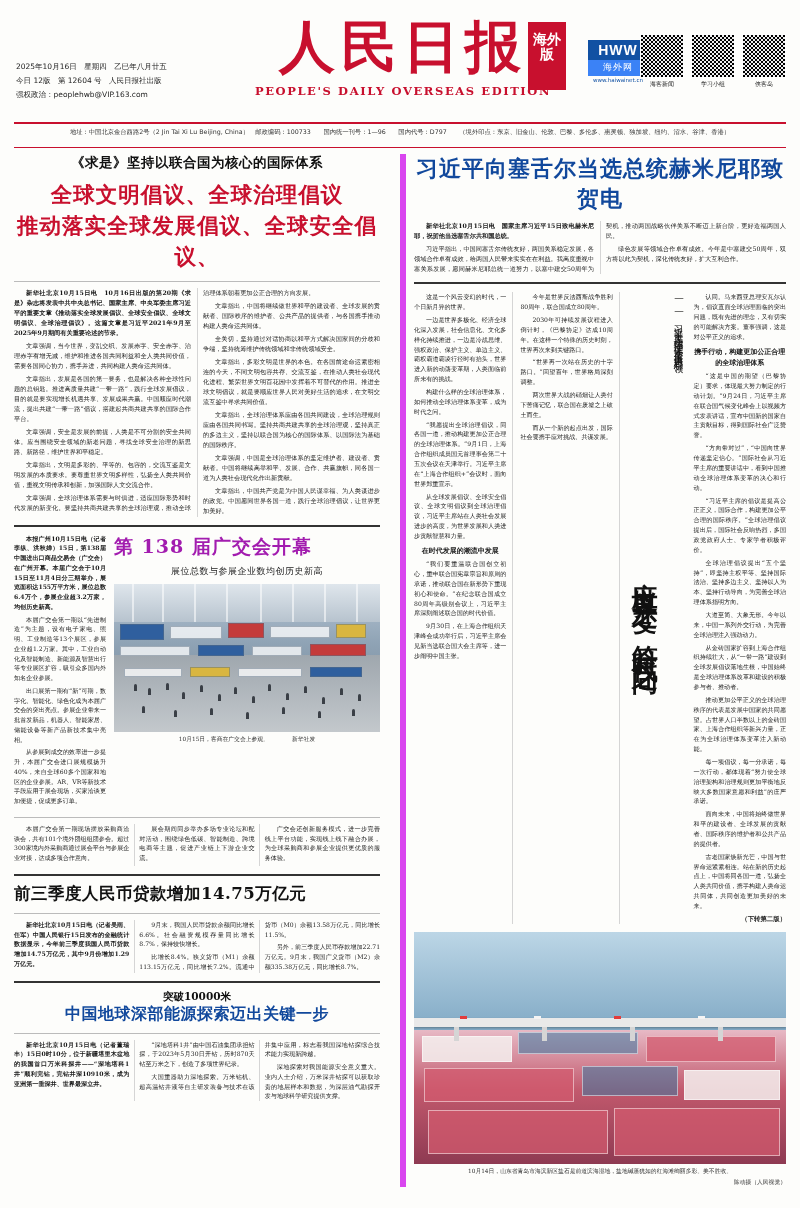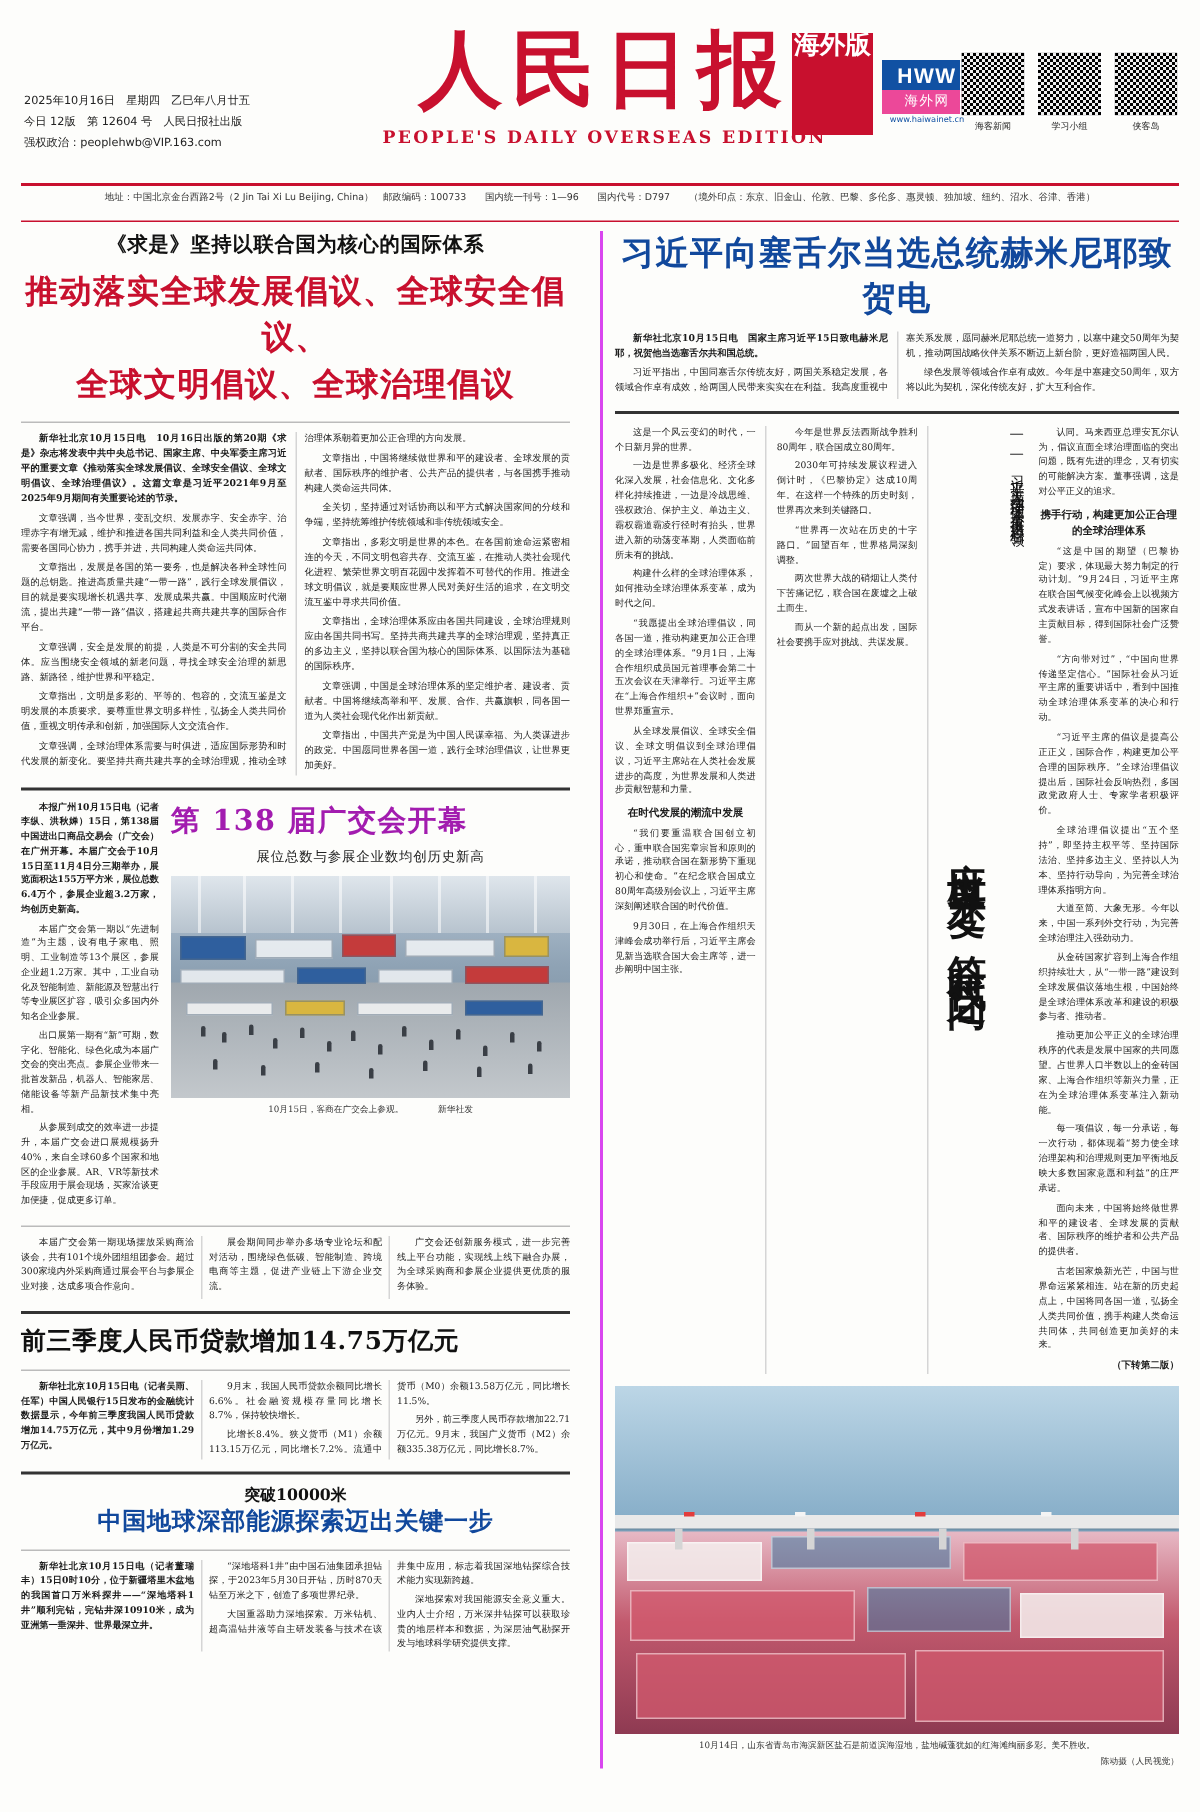--- a/index.html
+++ b/index.html
@@ -55,50 +55,50 @@
     font-family: "DejaVu Serif", "Liberation Serif", serif;
     font-size: 11.5px;
     font-weight: bold;
     letter-spacing: 1.6px;
     color: #c8102e;
   }
   .mast-overseas {
     position: absolute;
     left: 528px;
     top: 22px;
-    width: 54px;
+    width: 38px;
     height: 68px;
     background: #c8102e;
     color: #fff;
     font-family: "DejaVu Serif", "Liberation Serif", serif;
-    font-size: 17px;
+    font-size: 14px;
     font-weight: bold;
     line-height: 1.05;
     text-align: center;
-    padding-top: 0;
+    padding-top: 10px;
     letter-spacing: 0;
   }
   .mast-hww {
     position: absolute;
     left: 588px;
     top: 40px;
     width: 60px;
     text-align: center;
   }
   .mast-hww .logo {
     background: #1151a3;
     color: #fff;
     font-size: 14px;
     font-weight: bold;
     letter-spacing: 1px;
     padding: 2px 0;
     font-family: "Liberation Sans", sans-serif;
   }
   .mast-hww .sub {
-    background: #ec4899;
+    background: #3b82f6;
     color: #fff;
     font-size: 9px;
     padding: 1px 0 2px 0;
     letter-spacing: 1px;
   }
   .mast-hww .url {
     font-size: 5.5px;
     color: #1151a3;
     margin-top: 1px;
   }
@@ -148,21 +148,21 @@
   }
 
   
   .content {
     position: relative;
     padding: 4px 14px 0 14px;
     display: flex;
     gap: 0;
   }
   .col-left { width: 380px; padding-right: 8px; }
-  .col-right { width: 392px; padding-left: 8px; border-left: 2px solid #d946ef; margin-left: 12px; }
+  .col-right { width: 392px; padding-left: 8px; border-left: 6px solid #d946ef; margin-left: 12px; }
 
   
   .kicker {
     font-family: "DejaVu Serif", "Liberation Serif", serif;
     font-size: 13.5px;
     font-weight: bold;
     color: #111;
     text-align: center;
     letter-spacing: 0.5px;
   }
@@ -458,22 +458,22 @@
     <div class="mast-rule2"></div>
   </div>
 
   <div class="content">
 
     <div class="col-left">
 
       <div>
         <div class="kicker">《求是》坚持以联合国为核心的国际体系</div>
         <div class="hl-red">
+          <div>全球文明倡议、全球治理倡议</div>
           <div>推动落实全球发展倡议、全球安全倡议、</div>
-          <div>全球文明倡议、全球治理倡议</div>
         </div>
         <div class="rule-thin"></div>
 
         <div class="cols2">
           <p class="lead">新华社北京10月15日电　10月16日出版的第20期《求是》杂志将发表中共中央总书记、国家主席、中央军委主席习近平的重要文章《推动落实全球发展倡议、全球安全倡议、全球文明倡议、全球治理倡议》。这篇文章是习近平2021年9月至2025年9月期间有关重要论述的节录。</p>
           <p>文章强调，当今世界，变乱交织、发展赤字、安全赤字、治理赤字有增无减，维护和推进各国共同利益和全人类共同价值，需要各国同心协力，携手并进，共同构建人类命运共同体。</p>
           <p>文章指出，发展是各国的第一要务，也是解决各种全球性问题的总钥匙。推进高质量共建“一带一路”，践行全球发展倡议，目的就是要实现增长机遇共享、发展成果共赢。中国顺应时代潮流，提出共建“一带一路”倡议，搭建起共商共建共享的国际合作平台。</p>
           <p>文章强调，安全是发展的前提，人类是不可分割的安全共同体。应当围绕安全领域的新老问题，寻找全球安全治理的新思路、新路径，维护世界和平稳定。</p>
           <p>文章指出，文明是多彩的、平等的、包容的，交流互鉴是文明发展的本质要求。要尊重世界文明多样性，弘扬全人类共同价值，重视文明传承和创新，加强国际人文交流合作。</p>
           <p>文章强调，全球治理体系需要与时俱进，适应国际形势和时代发展的新变化。要坚持共商共建共享的全球治理观，推动全球治理体系朝着更加公正合理的方向发展。</p>

